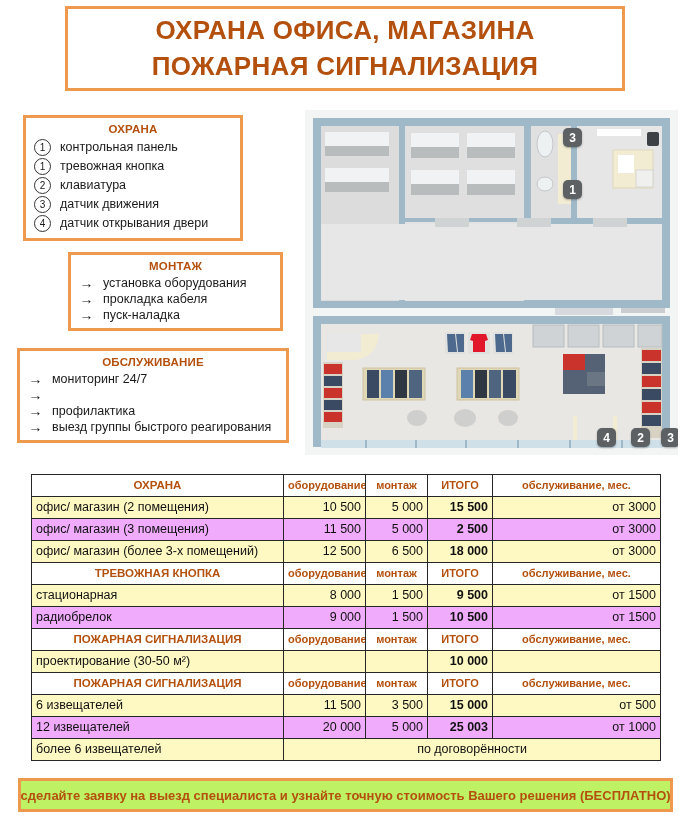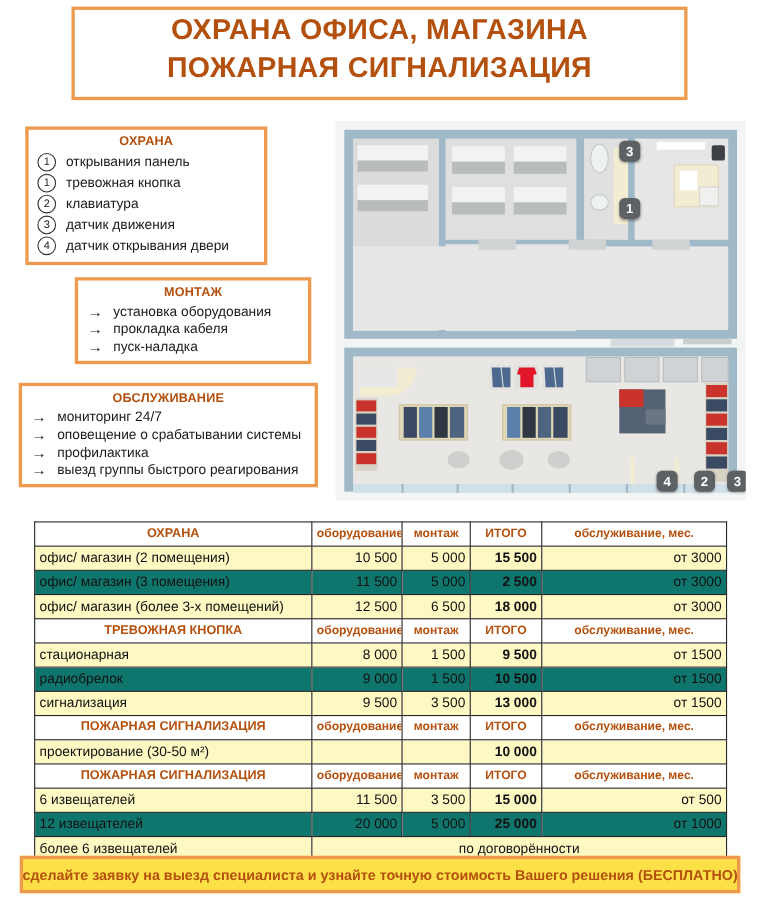--- a/index.html
+++ b/index.html
@@ -20,20 +20,21 @@
     position: absolute;
     left: 65px;
     top: 6px;
     width: 560px;
     height: 85px;
     border: 3px solid #ed9a4e;
     box-sizing: border-box;
     display: flex;
     flex-direction: column;
     align-items: center;
+    justify-content: center;
     background: #fff;
   }
   .title-line {
     color: #b4500d;
     font-weight: bold;
     font-size: 26px;
     line-height: 1.35;
     letter-spacing: 0.3px;
     white-space: nowrap;
   }
@@ -144,21 +145,21 @@
   }
   .hdr td {
     color: #b4500d;
     font-weight: bold;
     text-align: center;
     font-size: 11.5px;
     background: #ffffff;
   }
   .hdr td.hdr-sub { font-size: 11px; }
   .row-gray td { background: #fef9c3; }
-  .row-white td { background: #0f766e; }
+  .row-white td { background: #f0abfc; }
   td.name { text-align: left; }
   td.num  { text-align: right; }
   td.total { text-align: right; font-weight: bold; }
   td.center { text-align: center; }
 
   .col1 { width: 252px; }
   .col2 { width: 82px; }
   .col3 { width: 62px; }
   .col4 { width: 65px; }
   .col5 { width: 168px; }
@@ -168,21 +169,21 @@
     position: absolute;
     left: 18px;
     top: 778px;
     width: 655px;
     height: 34px;
     border: 3px solid #ed9a4e;
     box-sizing: border-box;
     display: flex;
     align-items: center;
     justify-content: center;
-    background: #fde047;
+    background: #bef264;
   }
   .cta-text {
     color: #b4500d;
     font-weight: bold;
     font-size: 13px;
     white-space: nowrap;
   }
 </style>
 </head>
 <body>
@@ -190,21 +191,21 @@
 <div class="title-box">
   <div class="title-line">ОХРАНА ОФИСА, МАГАЗИНА</div>
   <div class="title-line">ПОЖАРНАЯ СИГНАЛИЗАЦИЯ</div>
 </div>
 
 <div class="panel" id="panel-ohrana">
   <div class="panel-title">ОХРАНА</div>
   <ul>
     <li>
         <span class="num-circle">1</span>
-        <span>открывания панель</span>
+        <span>контрольная панель</span>
       </li>
     <li>
         <span class="num-circle">1</span>
         <span>тревожная кнопка</span>
       </li>
     <li>
         <span class="num-circle">2</span>
         <span>клавиатура</span>
       </li>
     <li>
@@ -238,21 +239,20 @@
 
 <div class="panel" id="panel-service">
   <div class="panel-title">ОБСЛУЖИВАНИЕ</div>
   <ul>
     <li>
         <span class="arrow-glyph">→</span>
         <span>мониторинг 24/7</span>
       </li>
     <li>
         <span class="arrow-glyph">→</span>
-        <span>оповещение о срабатывании системы</span>
       </li>
     <li>
         <span class="arrow-glyph">→</span>
         <span>профилактика</span>
       </li>
     <li>
         <span class="arrow-glyph">→</span>
         <span>выезд группы быстрого реагирования</span>
       </li>
   </ul>
@@ -440,27 +440,20 @@
       <td class="total">9 500</td>
       <td class="num">от 1500</td>
     </tr>
     <tr class="row-white">
       <td class="name">радиобрелок</td>
       <td class="num">9 000</td>
       <td class="num">1 500</td>
       <td class="total">10 500</td>
       <td class="num">от 1500</td>
     </tr>
-    <tr class="row-gray">
-      <td class="name">сигнализация</td>
-      <td class="num">9 500</td>
-      <td class="num">3 500</td>
-      <td class="total">13 000</td>
-      <td class="num">от 1500</td>
-    </tr>
 
     <tr class="hdr">
       <td>ПОЖАРНАЯ СИГНАЛИЗАЦИЯ</td>
       <td class="hdr-sub">оборудование</td>
       <td class="hdr-sub">монтаж</td>
       <td class="hdr-sub">ИТОГО</td>
       <td class="hdr-sub">обслуживание, мес.</td>
     </tr>
     <tr class="row-gray">
       <td class="name">проектирование (30-50 м²)</td>
@@ -481,21 +474,21 @@
       <td class="name">6 извещателей</td>
       <td class="num">11 500</td>
       <td class="num">3 500</td>
       <td class="total">15 000</td>
       <td class="num">от 500</td>
     </tr>
     <tr class="row-white">
       <td class="name">12 извещателей</td>
       <td class="num">20 000</td>
       <td class="num">5 000</td>
-      <td class="total">25 000</td>
+      <td class="total">25 003</td>
       <td class="num">от 1000</td>
     </tr>
     <tr class="row-gray">
       <td class="name">более 6 извещателей</td>
       <td class="center" colspan="4">по договорённости</td>
     </tr>
   </tbody>
 </table>
 
 <div class="cta-box">

